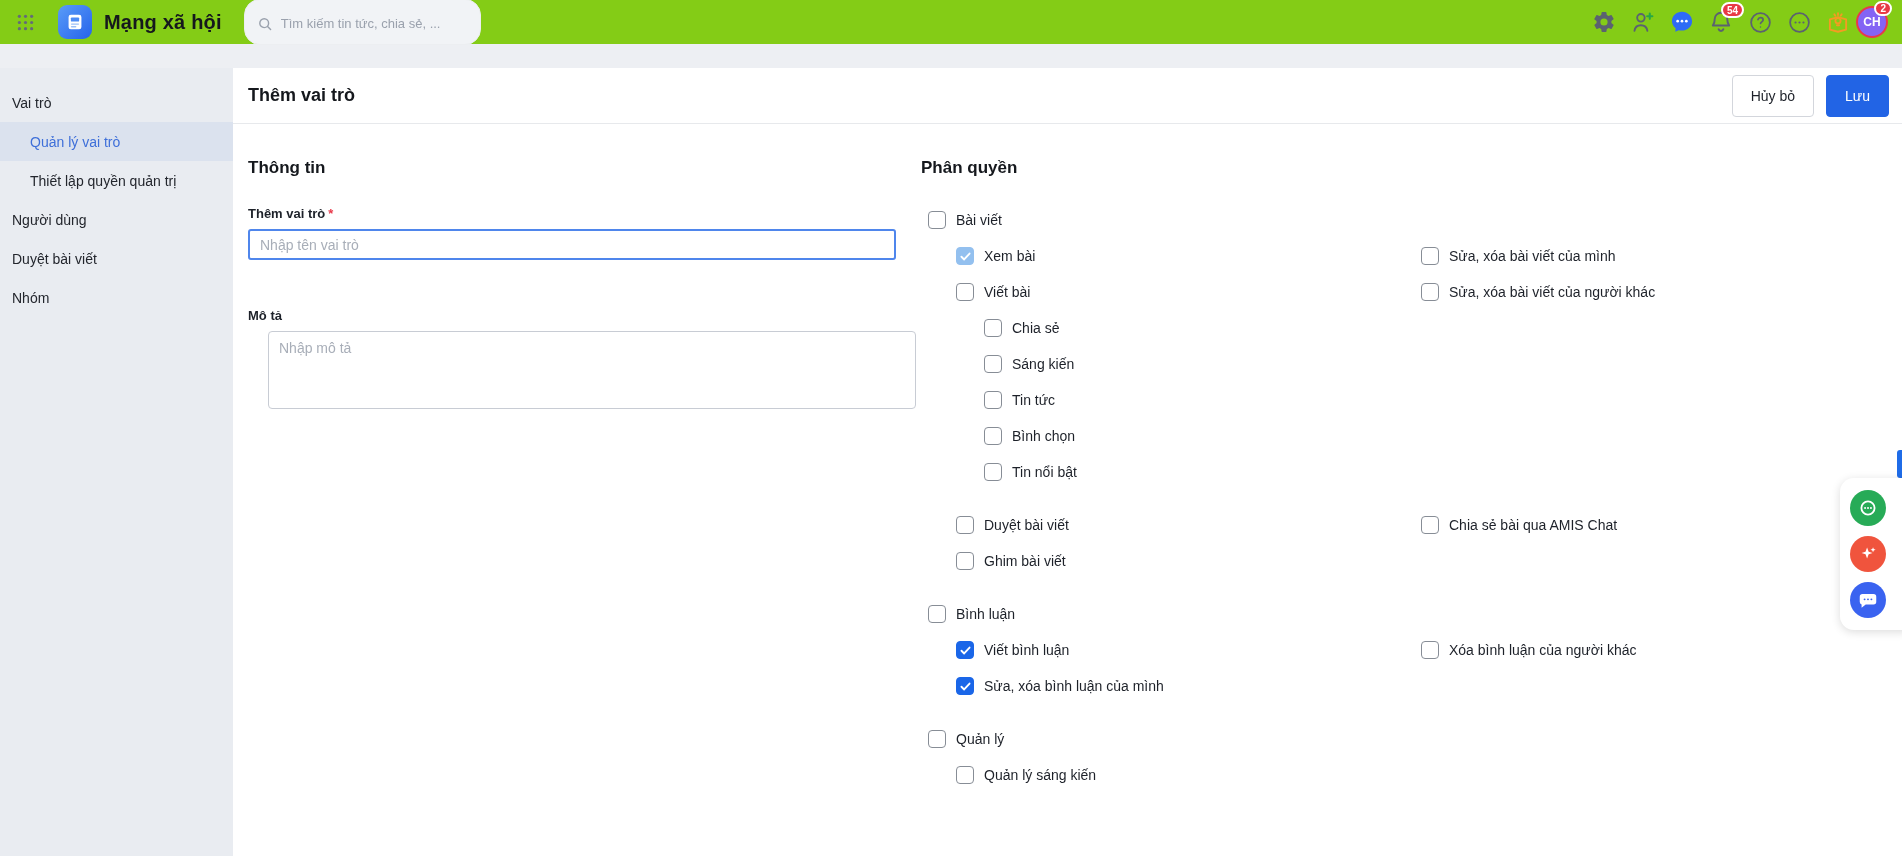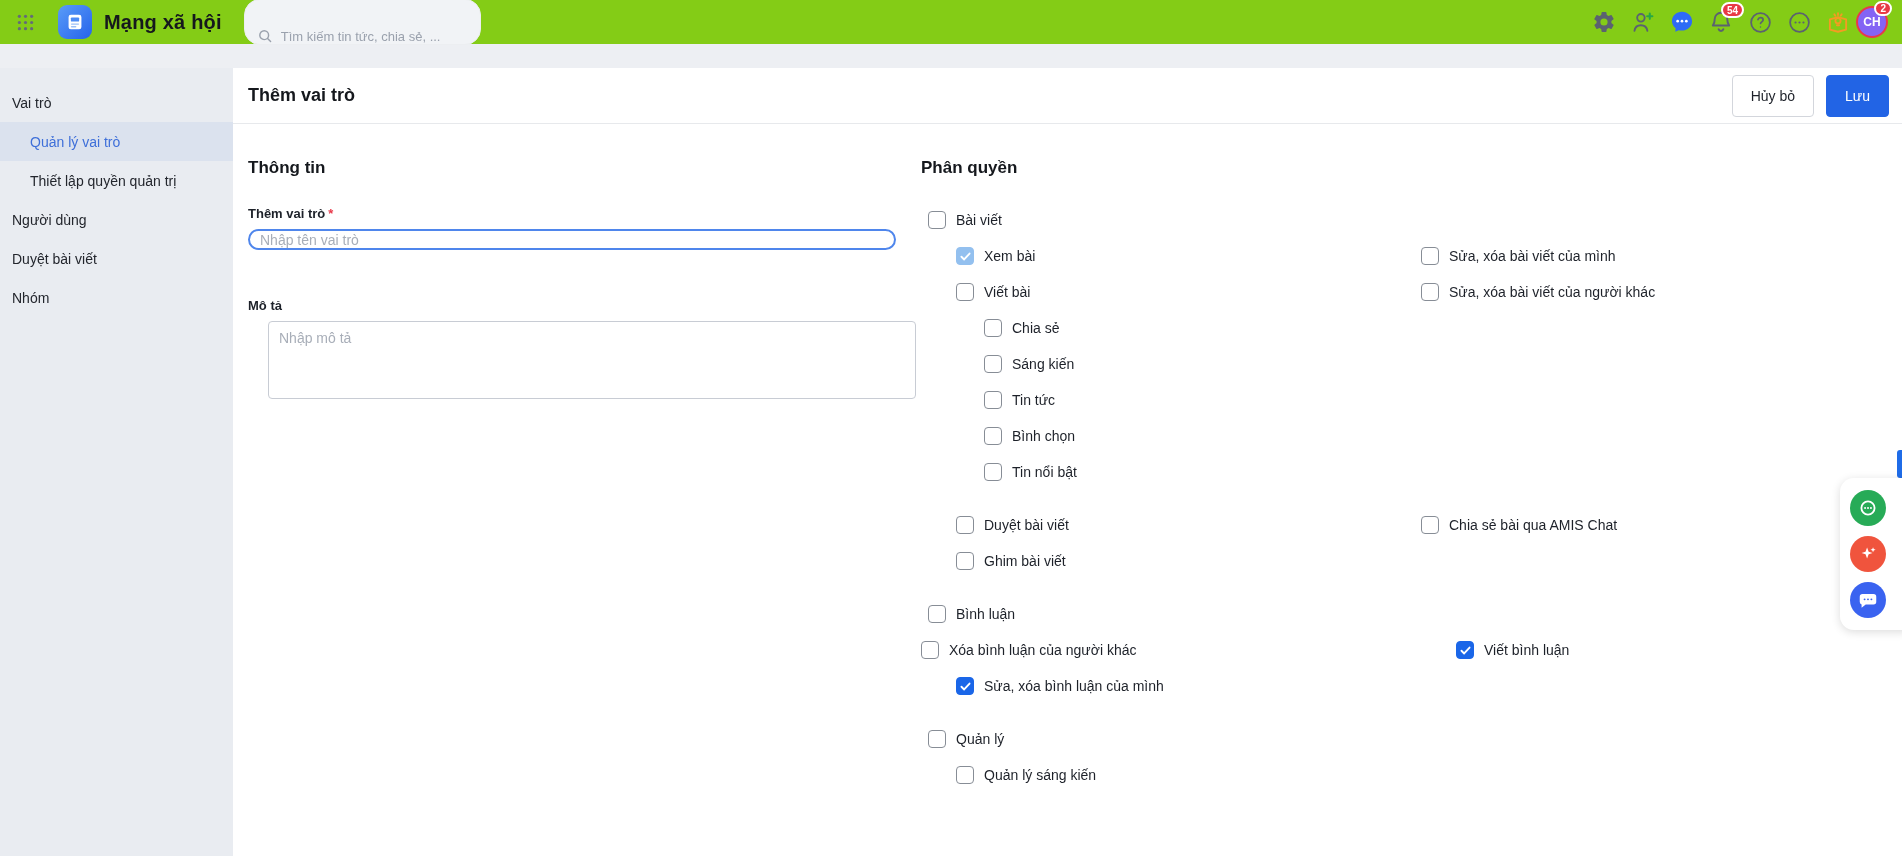--- a/index.html
+++ b/index.html
@@ -6,21 +6,21 @@
   html,body { width:1902px; height:856px; overflow:hidden;
     font-family:"Liberation Sans","DejaVu Sans",sans-serif; background:#edeff3; }
 
   
   .topbar { height:44px; background:#84cc16; display:flex; align-items:center; padding:0 14px 0 12px; }
   .grid-btn { width:26px; height:26px; display:flex; align-items:center; justify-content:center; cursor:pointer; margin-right:20px; }
   .logo { width:34px; height:34px; border-radius:9px; background:linear-gradient(135deg,#5a9cf8,#2563eb);
     display:flex; align-items:center; justify-content:center; margin-right:12px; }
   .app-title { font-size:20px; font-weight:700; color:#15181d; letter-spacing:.2px; margin-right:22px; }
   .search { width:237px; height:46px; background:#f1f3f6; border:1px solid #eceef1; border-radius:16px;
-    display:flex; align-items:flex-end; padding:0 12px; gap:8px; }
+    display:flex; align-items:flex-start; padding:16px 12px; gap:8px; }
   .search input { border:none; outline:none; background:transparent; font-size:13px; color:#3a3f47; width:100%; font-family:inherit; }
   .search input::placeholder { color:#9aa1ad; }
   .tb-spacer { flex:1; }
   .tb-icons { display:flex; align-items:center; gap:11px; }
   .tb-ic { position:relative; width:28px; height:28px; display:flex; align-items:center; justify-content:center; cursor:pointer; }
   .badge { position:absolute; top:-6px; left:14px; min-width:20px; height:16px; padding:0 4px; background:#e83a46;
     border:2px solid #fff; border-radius:9px; color:#fff; font-size:10px; font-weight:700;
     display:flex; align-items:center; justify-content:center; }
   .avatar-wrap { position:relative; margin-left:4px; cursor:pointer; }
   .avatar { width:32px; height:32px; border-radius:50%; background:#8464f4; border:2.5px solid #e8394a;
@@ -41,21 +41,21 @@
   .page-title { font-size:18px; font-weight:700; color:#15181d; flex:1; }
   .btn { height:42px; padding:0 18px; border-radius:4px; font-size:14px; font-family:inherit; cursor:pointer; }
   .btn-cancel { background:#fff; border:1px solid #d3d6dc; color:#1d2129; margin-right:12px; }
   .btn-save { background:#2264e5; border:1px solid #2264e5; color:#fff; font-weight:400; }
 
   .content-body { display:flex; padding:34px 0 0 15px; }
   .section-title { font-size:17px; font-weight:700; color:#15181d; margin-bottom:24px; }
   .col-info { width:648px; flex-shrink:0; }
   .field-label { font-size:13px; font-weight:700; color:#1d2129; margin-bottom:8px;margin-top:28px; }
   .req { color:#e8394a; margin-left:3px; }
-  .text-input { width:100%; height:21px; border:2px solid #4f86ec; border-radius:13px; padding:0 10px;
+  .text-input { width:100%; height:31px; border:2px solid #4f86ec; border-radius:3px; padding:0 10px;
     font-size:14px; font-family:inherit; color:#1d2129; outline:none; margin-bottom:20px; }
   .text-input::placeholder { color:#a8aeb8; }
   .text-area { width:100%; height:78px; border:1px solid #c8ccd4; border-radius:4px; padding:8px 10px;
     font-size:14px; font-family:inherit; color:#1d2129; outline:none; resize:none;margin-left:20px; }
   .text-area::placeholder { color:#a8aeb8; }
 
   .col-perms { margin-left:25px; flex:1; min-width:0; }
   .perm-row { display:grid; grid-template-columns:500px 1fr; align-items:center; height:36px; }
   .perm-row.gap { margin-top:17px; }
   .perm-cell { display:flex; align-items:center; }
@@ -282,31 +282,31 @@
               <div></div>
             </div>
             <div class="perm-row gap">
               <div class="perm-cell ind0">
                 <div class="cb"></div>
                 <div class="cb-label">Bình luận</div>
               </div>
               <div></div>
             </div>
             <div class="perm-row">
-              <div class="perm-cell">
-                <div class="cb"></div>
-                <div class="cb-label">Xóa bình luận của người khác</div>
-              </div>
               <div class="perm-cell ind1">
                 <div class="cb checked">
                   <svg viewBox="0 0 24 24" width="13" height="13" fill="none" stroke="#fff" stroke-width="3.4" stroke-linecap="round" stroke-linejoin="round">
                     <path d="M4.5 12.5l5 5 10-11"></path>
                   </svg>
                 </div>
                 <div class="cb-label">Viết bình luận</div>
+              </div>
+              <div class="perm-cell">
+                <div class="cb"></div>
+                <div class="cb-label">Xóa bình luận của người khác</div>
               </div>
             </div>
             <div class="perm-row">
               <div class="perm-cell ind1">
                 <div class="cb checked">
                   <svg viewBox="0 0 24 24" width="13" height="13" fill="none" stroke="#fff" stroke-width="3.4" stroke-linecap="round" stroke-linejoin="round">
                     <path d="M4.5 12.5l5 5 10-11"></path>
                   </svg>
                 </div>
                 <div class="cb-label">Sửa, xóa bình luận của mình</div>

